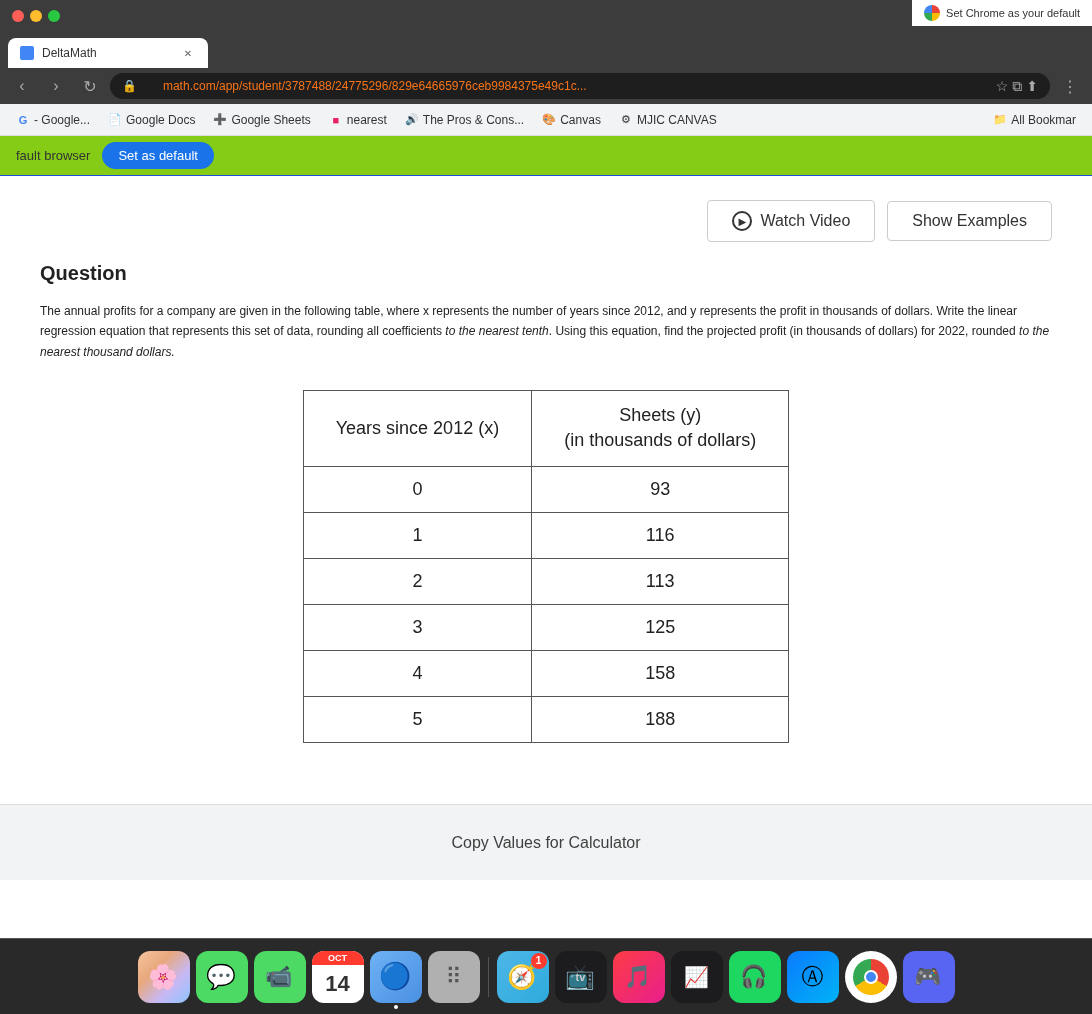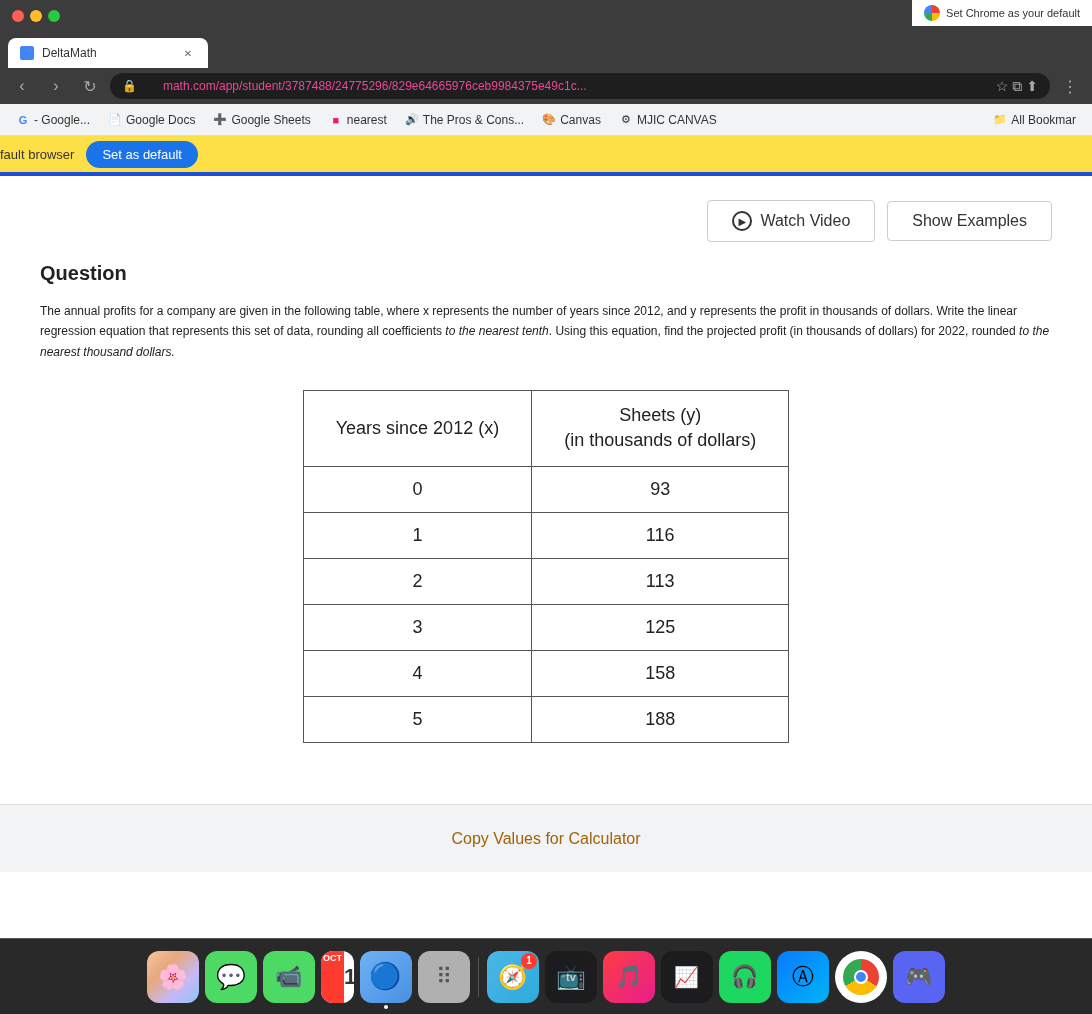--- a/index.html
+++ b/index.html
@@ -120,21 +120,21 @@
       color: #ccc;
       font-size: 12px;
       overflow: hidden;
     }
 
     .address-text {
       flex: 1;
       overflow: hidden;
       text-overflow: ellipsis;
       white-space: nowrap;
-      color: #ec4899;
+      color: #f97316;
       padding-left: 20px;
     }
 
     .address-icons {
       display: flex;
       gap: 4px;
       color: #aaa;
       font-size: 14px;
     }
 
@@ -186,26 +186,26 @@
       width: 14px;
       height: 14px;
       display: inline-flex;
       align-items: center;
       justify-content: center;
       font-size: 11px;
     }
 
     
     .default-browser-bar {
-      background: #fde047;
-      border-bottom: 4px solid #1d4ed8;
+      background: #84cc16;
+      border-bottom: 1px solid #1d4ed8;
       height: 40px;
       display: flex;
       align-items: center;
-      padding: 0 0;
+      padding: 0 16px;
       gap: 12px;
       font-size: 13px;
       color: #333;
     }
 
     .set-default-btn {
       background: #1a73e8;
       color: white;
       border: none;
       border-radius: 20px;
@@ -356,26 +356,26 @@
     }
 
     .data-table td {
       background: #fff;
     }
 
     
     .bottom-action-bar {
       background: #f1f3f4;
       border-top: 1px solid #ddd;
-      height: 68px;
+      height: 76px;
       display: flex;
       align-items: center;
       justify-content: center;
       font-size: 16px;
-      color: #a16207;
+      color: #404040;
     }
 
     
     .mac-dock {
       background: rgba(30,30,30,0.95);
       border-top: 1px solid #555;
       height: 76px;
       display: flex;
       align-items: center;
       justify-content: center;
@@ -413,23 +413,24 @@
       align-items: center;
       justify-content: center;
       font-weight: bold;
     }
 
     
     .dock-cal {
       background: #fff;
       border-radius: 12px;
       overflow: hidden;
-      width: 33px;
+      width: 52px;
       height: 52px;
       display: flex;
+      flex-direction: column;
     }
     .dock-cal-header {
       background: #ff3b30;
       color: white;
       font-size: 9px;
       text-align: center;
       padding: 2px;
       font-weight: bold;
       text-transform: uppercase;
     }

